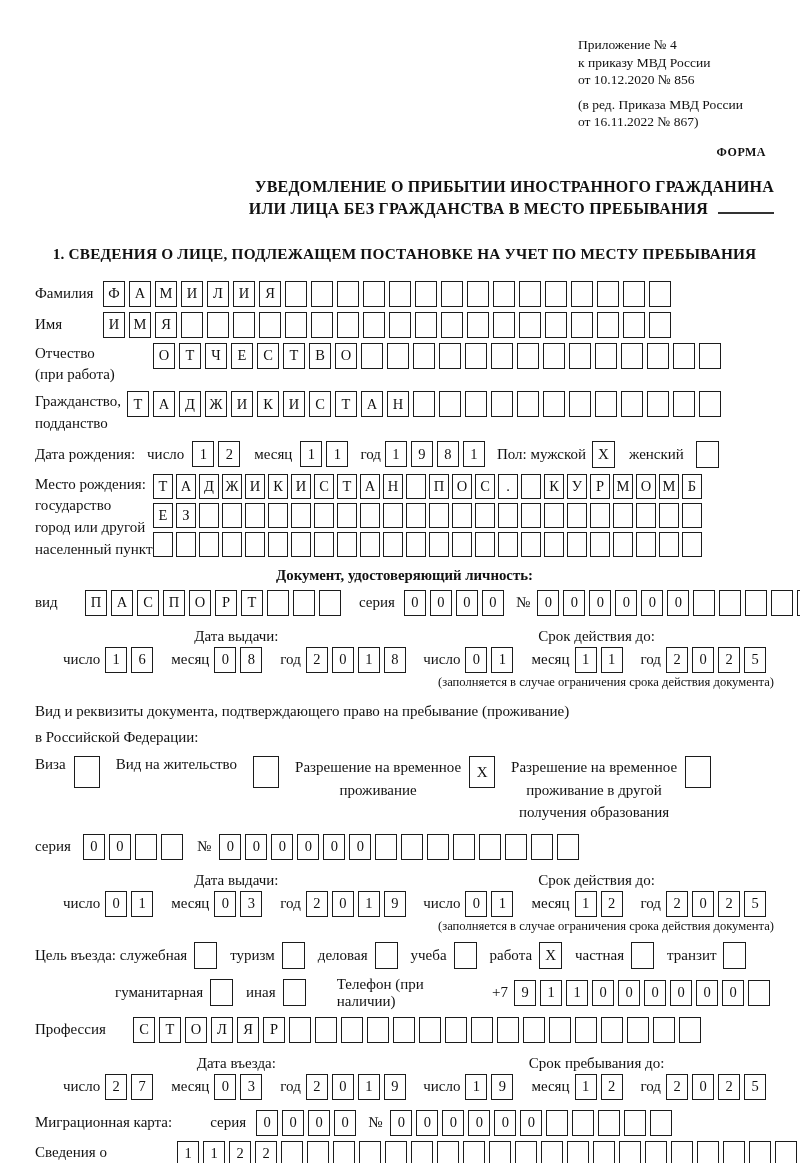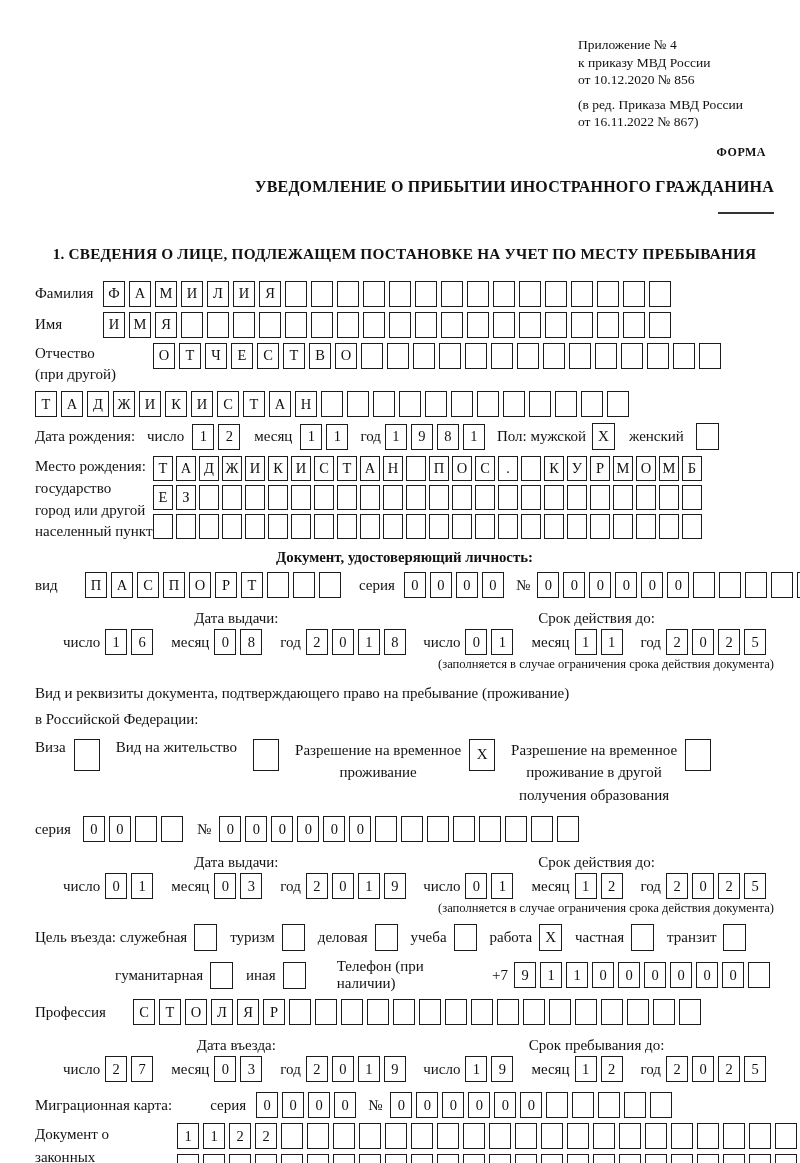--- a/index.html
+++ b/index.html
@@ -86,21 +86,21 @@
     <div>к приказу МВД России</div>
     <div>от 10.12.2020 № 856</div>
     <div class="grp2">(в ред. Приказа МВД России</div>
     <div>от 16.11.2022 № 867)</div>
   </div>
 
   <div class="forma">ФОРМА</div>
 
   <div class="title">
     <div>УВЕДОМЛЕНИЕ О ПРИБЫТИИ ИНОСТРАННОГО ГРАЖДАНИНА</div>
-    <div><span class="title-blank"></span></div>
+    <div><span>ИЛИ ЛИЦА БЕЗ ГРАЖДАНСТВА В МЕСТО ПРЕБЫВАНИЯ</span><span class="title-blank"></span></div>
   </div>
 
   <div class="section-heading">1. СВЕДЕНИЯ О ЛИЦЕ, ПОДЛЕЖАЩЕМ ПОСТАНОВКЕ НА УЧЕТ ПО МЕСТУ ПРЕБЫВАНИЯ</div>
 
   <div class="row">
     <span class="label w68">Фамилия</span>
     <span class="cells">
         <span class="cell">Ф</span>
         <span class="cell">А</span>
         <span class="cell">М</span>
@@ -150,21 +150,21 @@
         <span class="cell"></span>
         <span class="cell"></span>
         <span class="cell"></span>
         <span class="cell"></span>
       </span>
   </div>
 
   <div class="row-top">
     <span class="label w118 two-line">
       <span>Отчество</span><br>
-      <span>(при другой)</span>
+      <span>(при работа)</span>
     </span>
     <span class="cells">
         <span class="cell">О</span>
         <span class="cell">Т</span>
         <span class="cell">Ч</span>
         <span class="cell">Е</span>
         <span class="cell">С</span>
         <span class="cell">Т</span>
         <span class="cell">В</span>
         <span class="cell">О</span>
@@ -179,20 +179,24 @@
         <span class="cell"></span>
         <span class="cell"></span>
         <span class="cell"></span>
         <span class="cell"></span>
         <span class="cell"></span>
         <span class="cell"></span>
       </span>
   </div>
 
   <div class="row-top">
+    <span class="label w92 two-line">
+      <span>Гражданство,</span><br>
+      <span>подданство</span>
+    </span>
     <span class="cells">
         <span class="cell">Т</span>
         <span class="cell">А</span>
         <span class="cell">Д</span>
         <span class="cell">Ж</span>
         <span class="cell">И</span>
         <span class="cell">К</span>
         <span class="cell">И</span>
         <span class="cell">С</span>
         <span class="cell">Т</span>
@@ -669,21 +673,21 @@
         <span class="cell"></span>
         <span class="cell"></span>
         <span class="cell"></span>
         <span class="cell"></span>
         <span class="cell"></span>
       </span>
   </div>
 
   <div class="rep-block">
     <span class="rep-labels">
-      <span>Документ о</span><br>
+      <span>Сведения о</span><br>
       <span>законных</span><br>
       <br>
       <br>
       <br>
       
     </span>
     <span class="rep-cells">
       <span class="cells">
           <span class="cell">1</span>
           <span class="cell">1</span>

